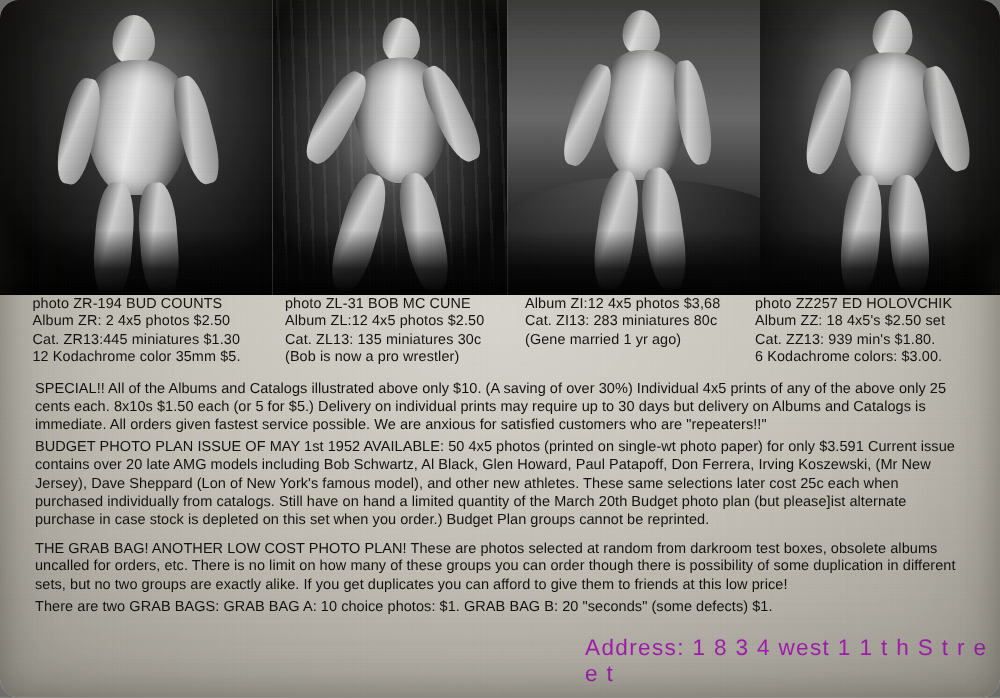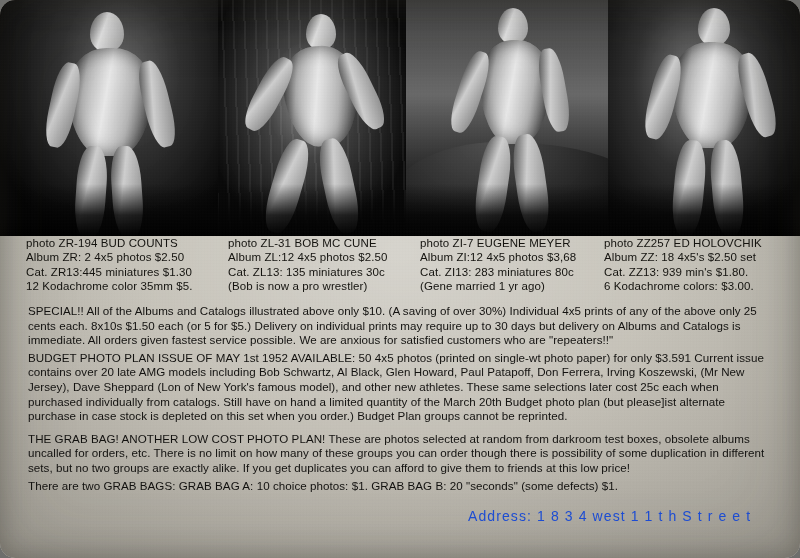--- a/index.html
+++ b/index.html
@@ -166,23 +166,23 @@
     top: 2px;
     font-family: "DejaVu Serif", serif;
     font-style: italic;
     font-weight: bold;
     font-size: 22px;
     letter-spacing: 0.4px;
     color: #0f0f0d;
   }
   .addr {
     position: absolute;
-    font-size: 14px;
+    font-size: 18px;
     letter-spacing: 1.1px;
-    color: #1d4ed8;
+    color: #a21caf;
   }
   #addr1 { left: 468px; top: 4px; }
   #addr2 { left: 522px; top: 24px; }
 
   
   #edges {
     position: absolute;
     inset: 0;
     pointer-events: none;
     box-shadow:
@@ -268,21 +268,20 @@
     </div>
 
     <div class="cap c2">
       <span class="l">photo ZL-31  BOB MC CUNE</span>
       <span class="l">Album ZL:12 4x5 photos $2.50</span>
       <span class="l">Cat. ZL13: 135 miniatures 30c</span>
       <span class="l">(Bob is now a pro wrestler)</span>
     </div>
 
     <div class="cap c3">
-      <span class="l">photo ZI-7   EUGENE MEYER</span>
       <span class="l">Album ZI:12 4x5 photos $3,68</span>
       <span class="l">Cat. ZI13: 283 miniatures 80c</span>
       <span class="l">(Gene married 1 yr ago)</span>
     </div>
 
     <div class="cap c4">
       <span class="l">photo ZZ257 ED HOLOVCHIK</span>
       <span class="l">Album ZZ: 18 4x5's $2.50 set</span>
       <span class="l">Cat. ZZ13:  939 min's $1.80.</span>
       <span class="l">6 Kodachrome colors:   $3.00.</span>

